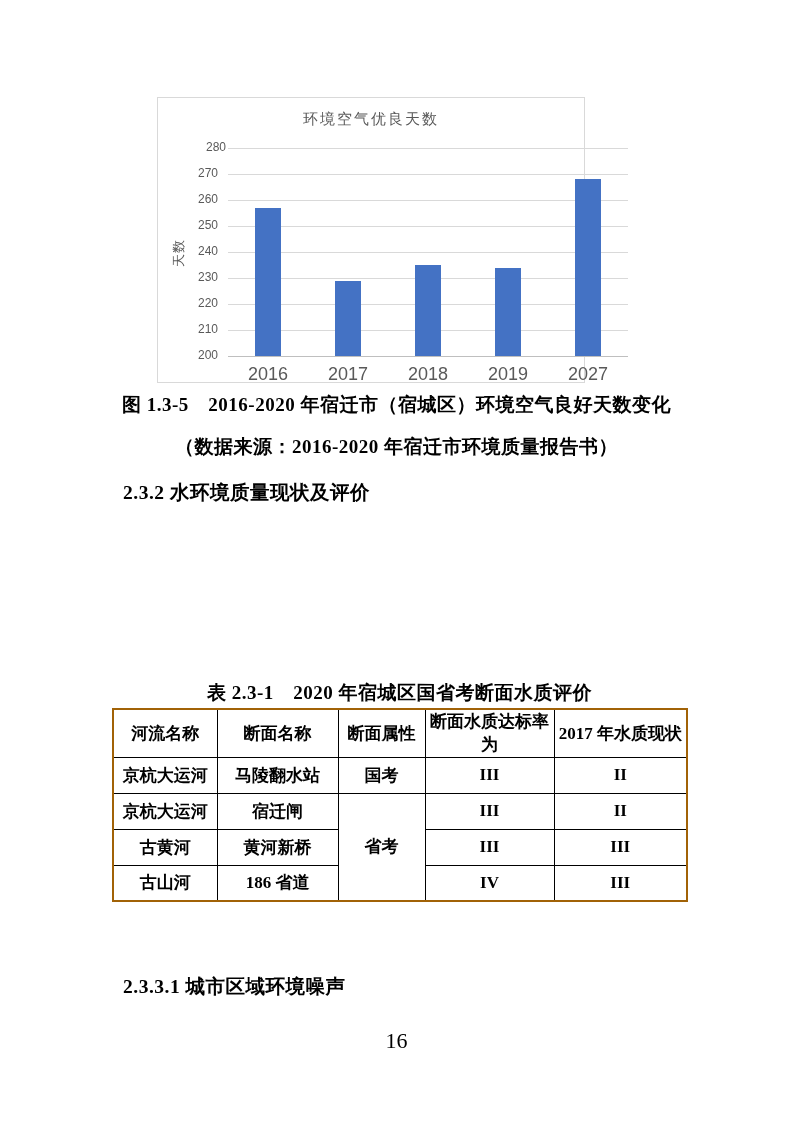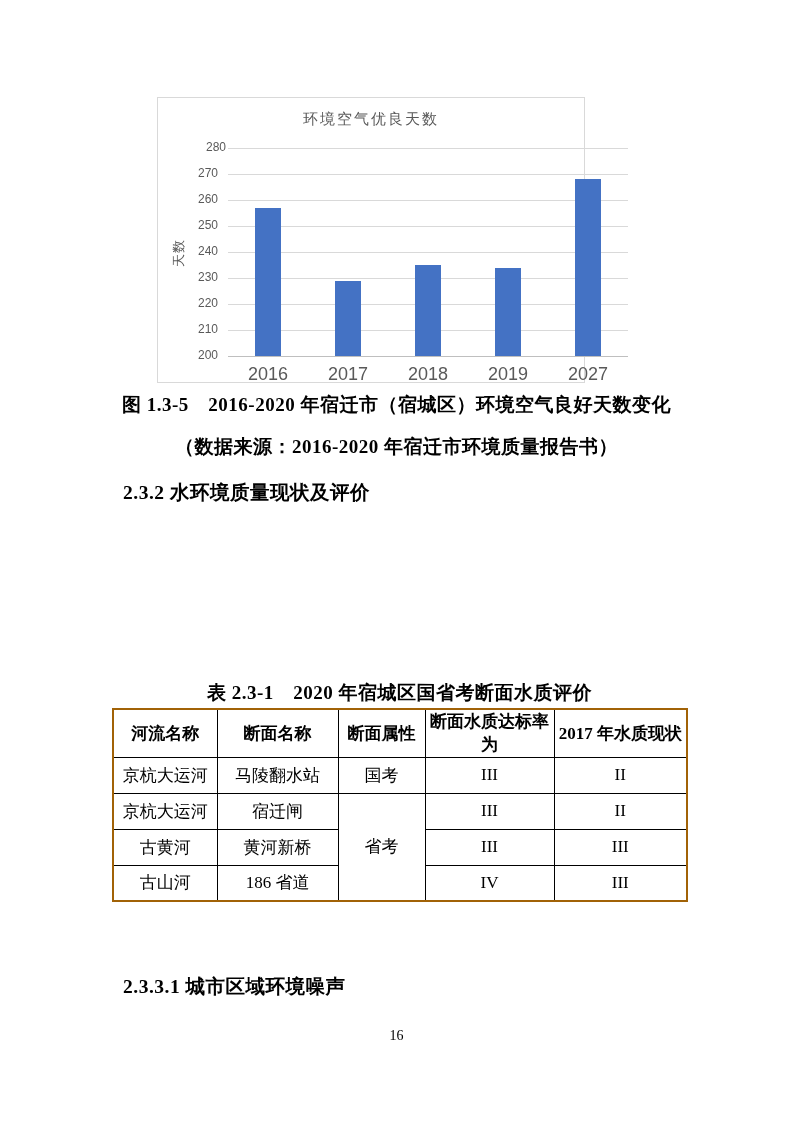--- a/index.html
+++ b/index.html
@@ -65,26 +65,26 @@
   table.wq {
     position:absolute; left:112px; top:708px; width:574px;
     border-collapse:collapse; table-layout:fixed;
   }
   table.wq th, table.wq td {
     border:1px solid #000; text-align:center; vertical-align:middle;
     font-size:17px; padding:0 2px; overflow:hidden;
   }
   table.wq { border:2px solid #a16207; }
   table.wq th { font-weight:bold; height:48px; }
-  table.wq td { height:36px; font-weight:normal; }
+  table.wq td { height:36px; font-weight:bold; }
   col.c1{width:104px} col.c2{width:121px} col.c3{width:87px}
   col.c4{width:129px} col.c5{width:133px}
   .page-num {
     position:absolute; left:0; top:1028px; width:100%; text-align:center;
-    font-size:14px;
+    font-size:22px;
   }
 </style>
 </head>
 <body>
 
 <div class="page">
 
   <div class="chart-box">
     <div class="chart-title">环境空气优良天数</div>
     <div class="chart-ylabel">天数</div>

